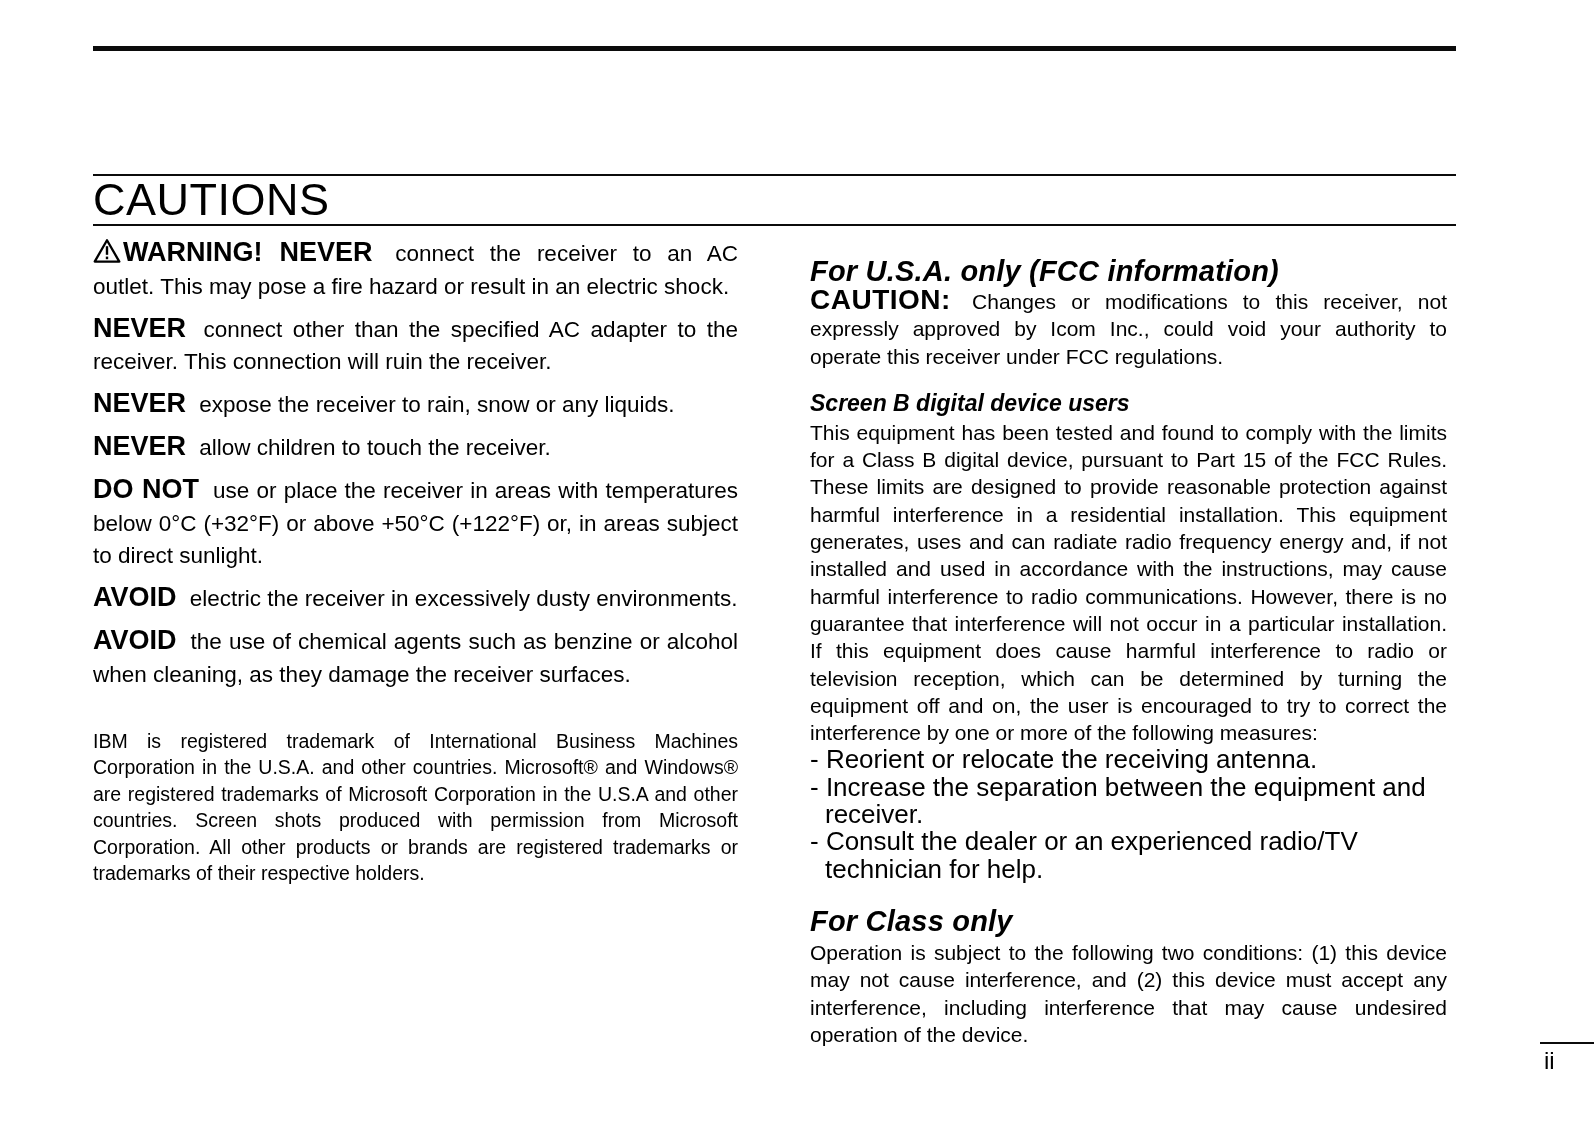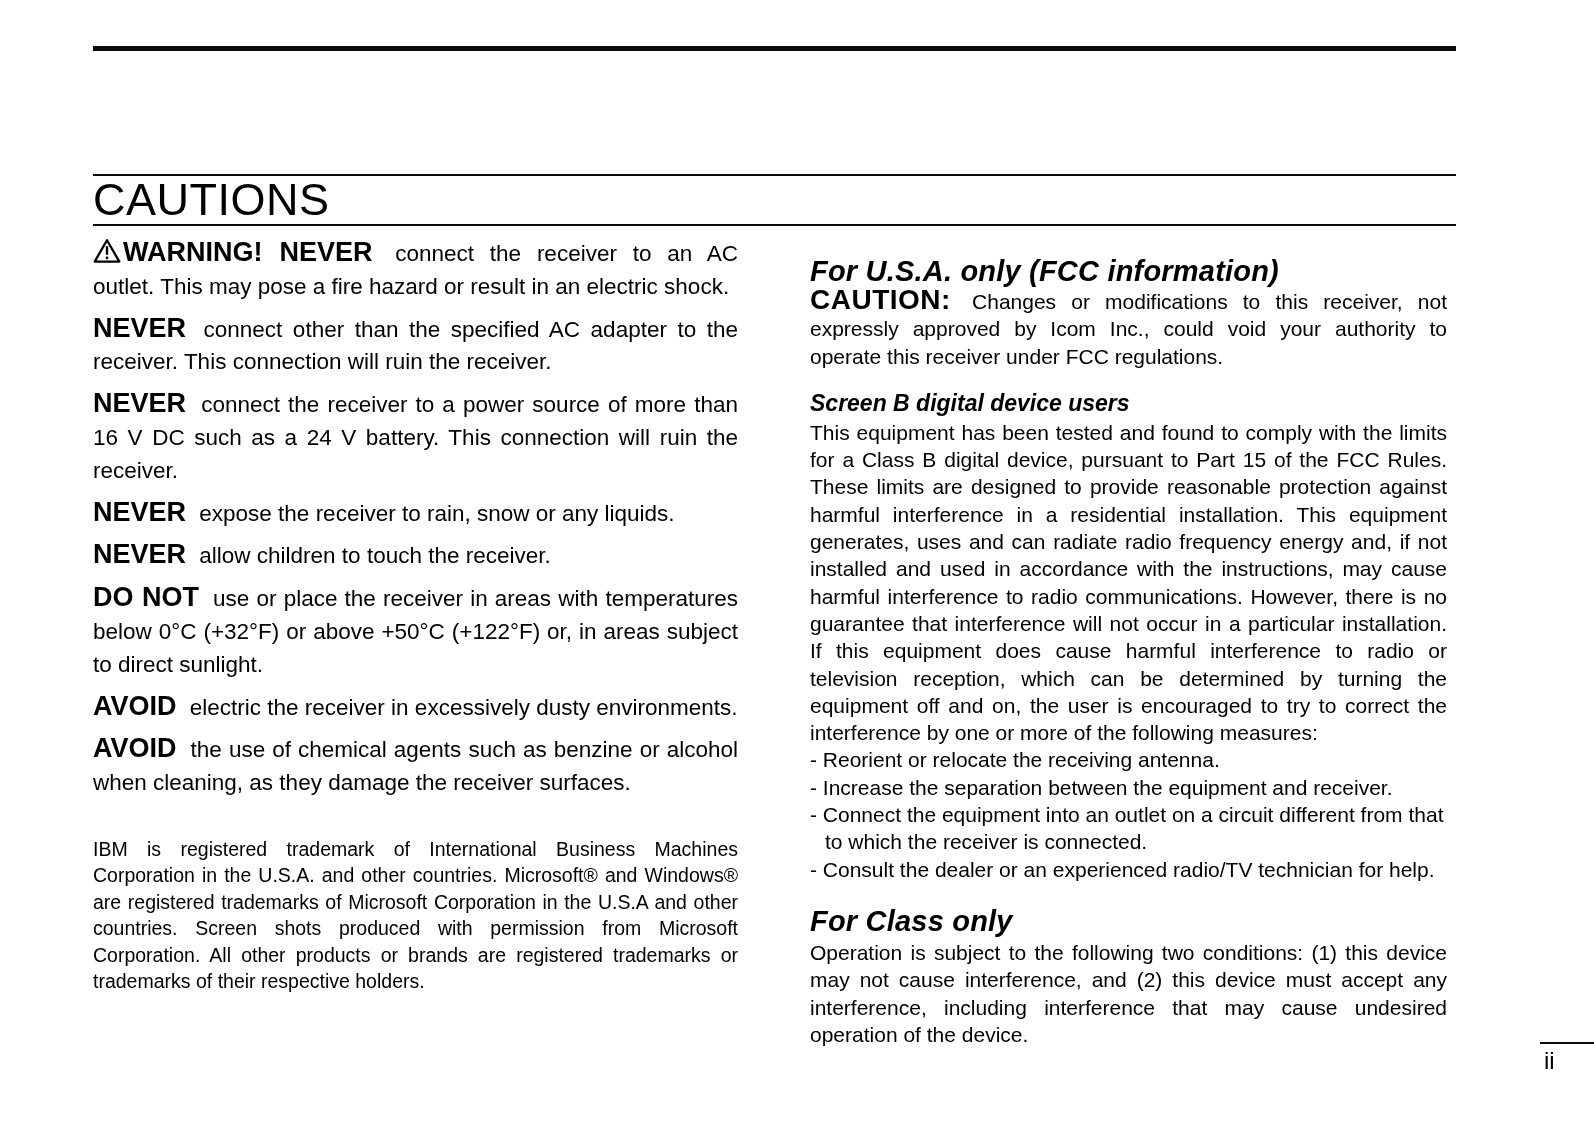--- a/index.html
+++ b/index.html
@@ -95,21 +95,21 @@
     margin: 0 0 2px 0;
     font-size: 23px;
     font-weight: bold;
     font-style: italic;
     line-height: 28px;
   }
   ul.measures {
     list-style: none;
     margin: 0 0 23px 0;
     padding: 0;
-    font-size: 21px;
+    font-size: 26px;
     line-height: 27.3px;
   }
   ul.measures li {
     padding-left: 15px;
     text-indent: -15px;
   }
   .canada-h { margin-bottom: 3px; }
 
   
   .pagenum {
@@ -140,23 +140,20 @@
             <path d="M14 2.2 L26.3 23.6 H1.7 Z" fill="none" stroke="#000" stroke-width="2.3" stroke-linejoin="round"></path>
             <rect x="12.8" y="8.2" width="2.4" height="8.6" fill="#000"></rect>
             <rect x="12.8" y="18.6" width="2.4" height="2.6" fill="#000"></rect>
           </svg></span><span class="kw">WARNING! NEVER</span> <span>connect the receiver to an AC outlet. This may pose a fire hazard or result in an electric shock.</span>
     </p>
 
     <p class="warn">
       <span class="kw">NEVER</span> <span>connect other than the specified AC adapter to the receiver. This connection will ruin the receiver.</span>
     </p>
 
-    <p class="warn">
-      <span class="kw">NEVER</span> <span>connect the receiver to a power source of more than 16 V DC such as a 24 V battery. This connection will ruin the receiver.</span>
-    </p>
 
     <p class="warn">
       <span class="kw">NEVER</span> <span>expose the receiver to rain, snow or any liquids.</span>
     </p>
 
     <p class="warn">
       <span class="kw">NEVER</span> <span>allow children to touch the receiver.</span>
     </p>
 
     <p class="warn">
@@ -183,21 +180,20 @@
       <span class="caution-kw">CAUTION:</span> <span>Changes or modifications to this receiver, not expressly approved by Icom Inc., could void your authority to operate this receiver under FCC regulations.</span>
     </p>
 
     <h3 class="sub-h">Screen B digital device users</h3>
 
     <p class="rbody">This equipment has been tested and found to comply with the limits for a Class B digital device, pursuant to Part 15 of the FCC Rules. These limits are designed to provide reasonable protection against harmful interference in a residential installation. This equipment generates, uses and can radiate radio frequency energy and, if not installed and used in accordance with the instructions, may cause harmful interference to radio communications. However, there is no guarantee that interference will not occur in a particular installation. If this equipment does cause harmful interference to radio or television reception, which can be determined by turning the equipment off and on, the user is encouraged to try to correct the interference by one or more of the following measures:</p>
 
     <ul class="measures">
       <li>- Reorient or relocate the receiving antenna.</li>
       <li>- Increase the separation between the equipment and receiver.</li>
-      <li>- Connect the equipment into an outlet on a circuit different from that to which the receiver is connected.</li>
       <li>- Consult the dealer or an experienced radio/TV technician for help.</li>
     </ul>
 
     <h2 class="sec-h canada-h">For Class only</h2>
 
     <p class="rbody">Operation is subject to the following two conditions: (1) this device may not cause interference, and (2) this device must accept any interference, including interference that may cause undesired operation of the device.</p>
 
   </section>
 
   <div class="pagenum">

